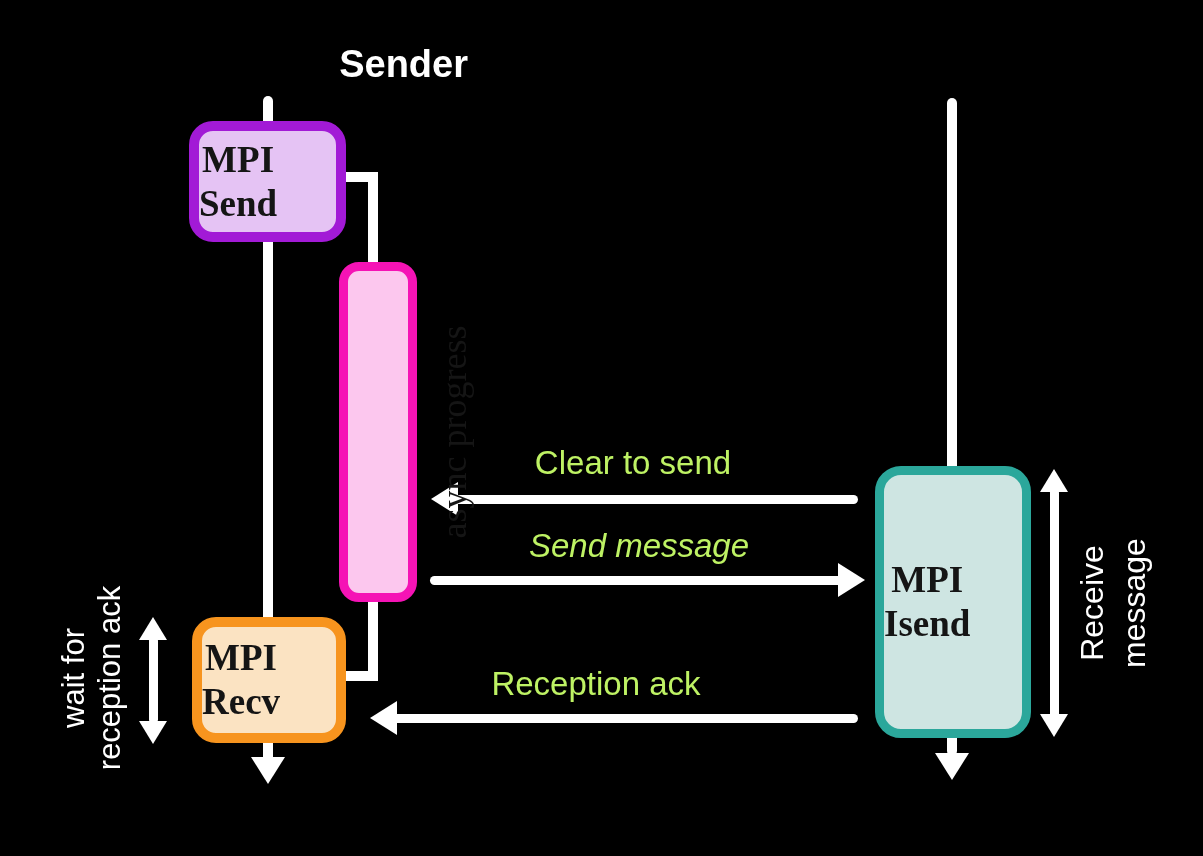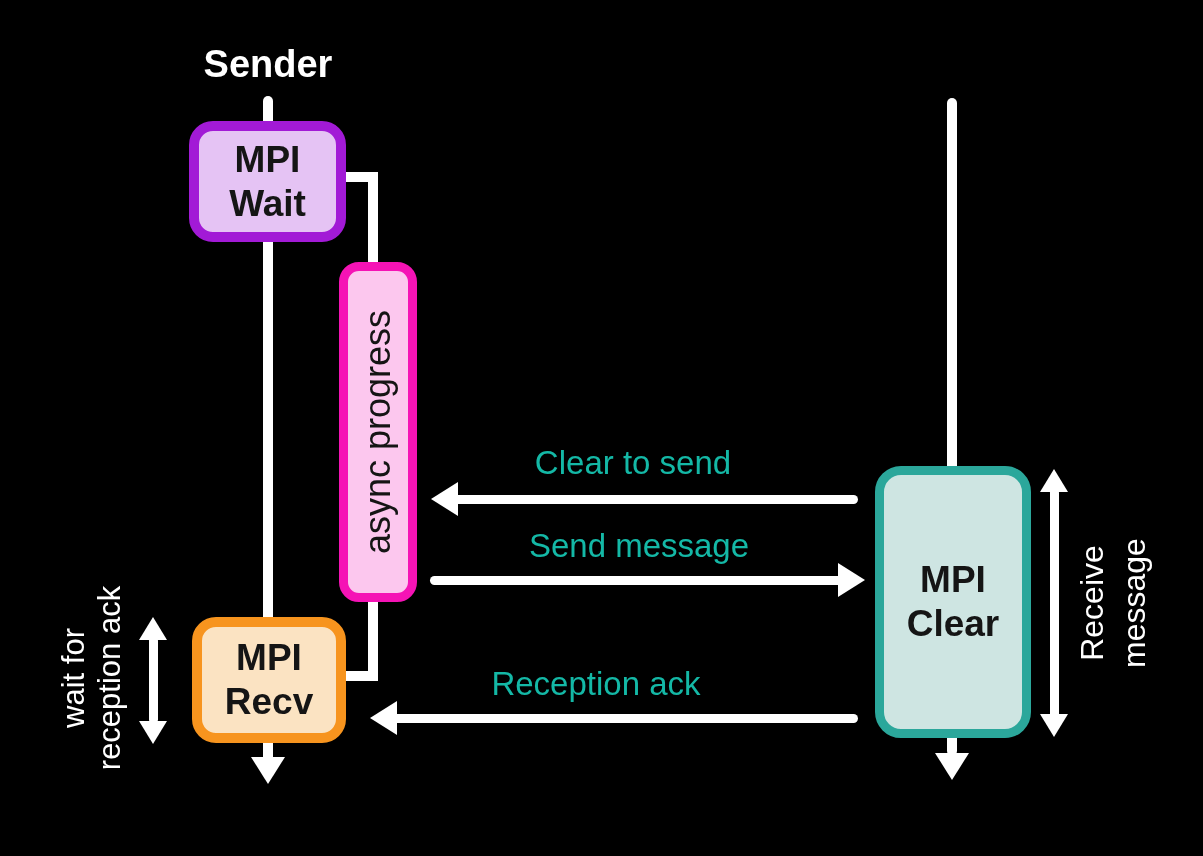--- a/index.html
+++ b/index.html
@@ -6,62 +6,63 @@
   #stage{
     position:relative;
     width:1203px;height:856px;
     background:#000;
     overflow:hidden;
     font-family:"Liberation Sans", sans-serif;
   }
   .title{
     position:absolute;
     width:400px;
-    text-align:center;
+    text-align:right;
     color:#fff;
     font-size:38px;
     font-weight:bold;
     line-height:40px;
   }
   .line{position:absolute;background:#fff;border-radius:5px;}
   
   .ah{position:absolute;width:0;height:0;}
   .ah-down{border-left:17px solid transparent;border-right:17px solid transparent;border-top:27px solid #fff;}
   .ah-left{border-top:17px solid transparent;border-bottom:17px solid transparent;border-right:27px solid #fff;}
   .ah-right{border-top:17px solid transparent;border-bottom:17px solid transparent;border-left:27px solid #fff;}
   .ah-up-sm{border-left:14px solid transparent;border-right:14px solid transparent;border-bottom:23px solid #fff;}
   .ah-down-sm{border-left:14px solid transparent;border-right:14px solid transparent;border-top:23px solid #fff;}
 
   .box{
     position:absolute;
     box-sizing:border-box;
-    display:flex;align-items:center;justify-content:center;
+    display:flex;align-items:center;justify-content:flex-start;
     text-align:center;
     color:#151515;
     font-weight:bold;
     z-index:3;
+    font-family:Liberation Serif, serif;
   }
   .box .lbl{line-height:44px;font-size:37px;}
   #box-isend{left:189px;top:121px;width:157px;height:121px;background:#e5c3f4;border:10px solid #a21ad6;border-radius:24px;}
   #box-wait{left:192px;top:617px;width:154px;height:126px;background:#fbe3c2;border:10px solid #f7941e;border-radius:24px;}
   #box-recv{left:875px;top:466px;width:156px;height:272px;background:#cee5e2;border:9px solid #2ba79b;border-radius:26px;}
   #box-async{left:339px;top:262px;width:78px;height:340px;background:#fcc7ee;border:9px solid #f513b5;border-radius:20px;}
   #box-async .rot-label{
     transform:rotate(-90deg);
     white-space:nowrap;
     font-weight:normal;
     font-size:36px;
     color:#151515;
   }
 
   .msg-label{
     position:absolute;
     width:420px;
     text-align:center;
-    color:#14b8a6;
+    color:#bef264;
     font-size:33px;
     line-height:38px;
     z-index:4;
   }
 
   .rot-wrap{position:absolute;width:0;height:0;z-index:4;}
   .rot-inner{
     position:absolute;left:0;top:0;
     transform:translate(-50%,-50%) rotate(-90deg);
     text-align:center;
@@ -85,47 +86,47 @@
   <div class="ah ah-down" style="left:935px;top:753px;z-index:1;"></div>
 
   <div class="line" style="left:340px;top:172px;width:38px;height:10px;z-index:2;border-radius:0;"></div>
   <div class="line" style="left:368px;top:172px;width:10px;height:100px;z-index:2;border-radius:0;"></div>
   <div class="line" style="left:368px;top:595px;width:10px;height:86px;z-index:2;border-radius:0;"></div>
   <div class="line" style="left:340px;top:671px;width:38px;height:10px;z-index:2;border-radius:0;"></div>
 
   <div class="box" id="box-isend">
     <div class="lbl">
       <div>MPI</div>
-      <div>Wait</div>
+      <div>Send</div>
     </div>
   </div>
 
   <div class="box" id="box-async">
     <div class="rot-label">async progress</div>
   </div>
 
   <div class="box" id="box-wait">
     <div class="lbl">
       <div>MPI</div>
       <div>Recv</div>
     </div>
   </div>
 
   <div class="box" id="box-recv">
     <div class="lbl">
       <div>MPI</div>
-      <div>Clear</div>
+      <div>Isend</div>
     </div>
   </div>
 
   <div class="msg-label" style="left:423px;top:444px;">Clear to send</div>
   <div class="line" style="left:452px;top:495px;width:406px;height:9px;z-index:2;"></div>
   <div class="ah ah-left" style="left:431px;top:482px;z-index:2;"></div>
 
-  <div class="msg-label" style="left:429px;top:527px;">Send message</div>
+  <div class="msg-label" style="left:429px;top:527px;font-style:italic;">Send message</div>
   <div class="line" style="left:430px;top:576px;width:412px;height:9px;z-index:2;"></div>
   <div class="ah ah-right" style="left:838px;top:563px;z-index:2;"></div>
 
   <div class="msg-label" style="left:386px;top:665px;">Reception ack</div>
   <div class="line" style="left:390px;top:714px;width:468px;height:9px;z-index:2;"></div>
   <div class="ah ah-left" style="left:370px;top:701px;z-index:2;"></div>
 
   <div class="line" style="left:149px;top:636px;width:9px;height:88px;z-index:2;"></div>
   <div class="ah ah-up-sm" style="left:139px;top:617px;z-index:2;"></div>
   <div class="ah ah-down-sm" style="left:139px;top:721px;z-index:2;"></div>

